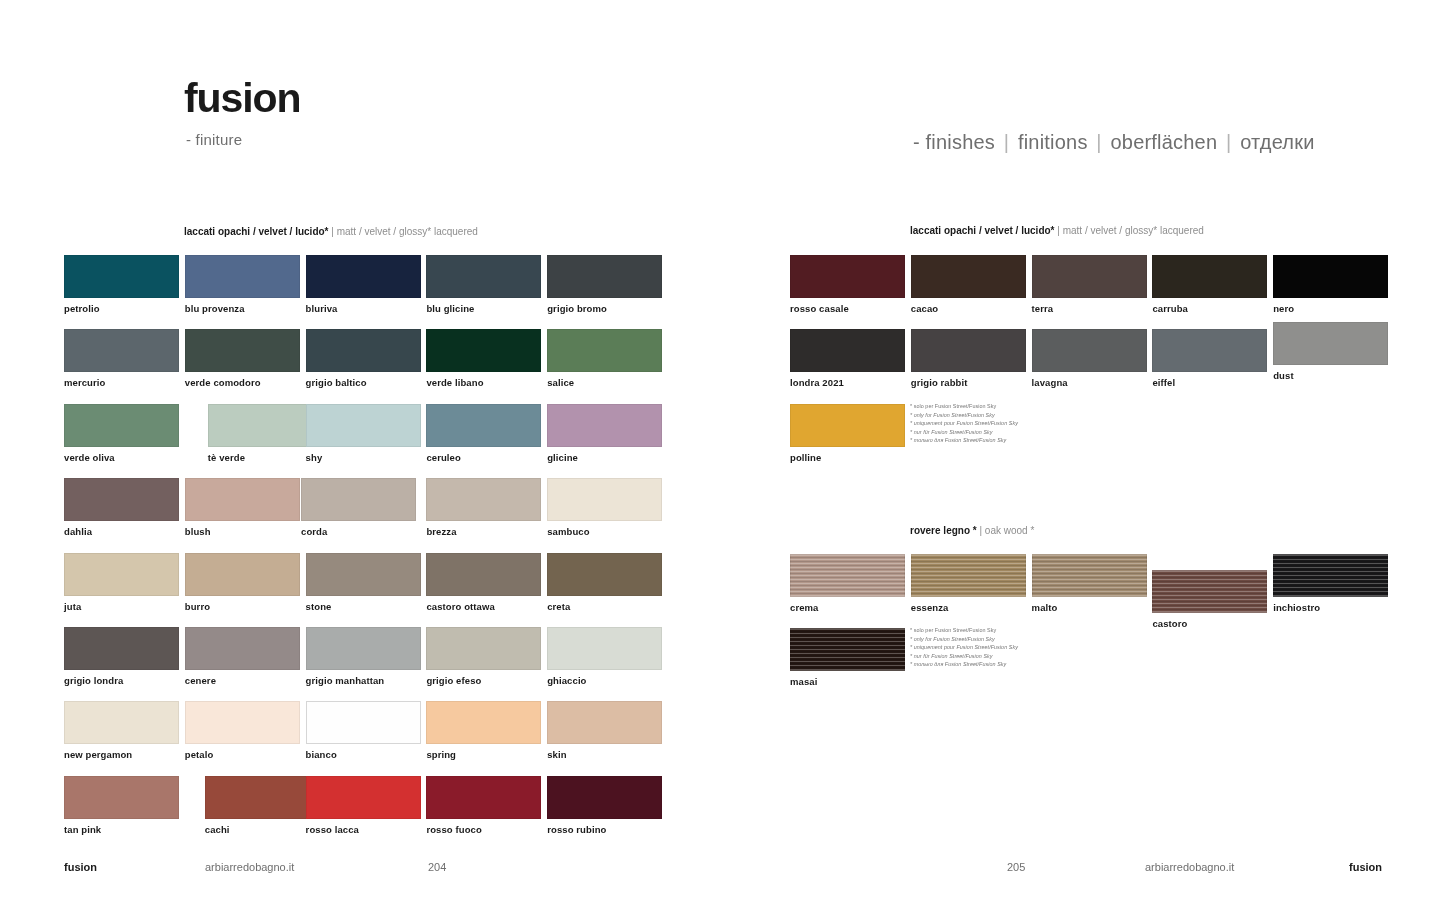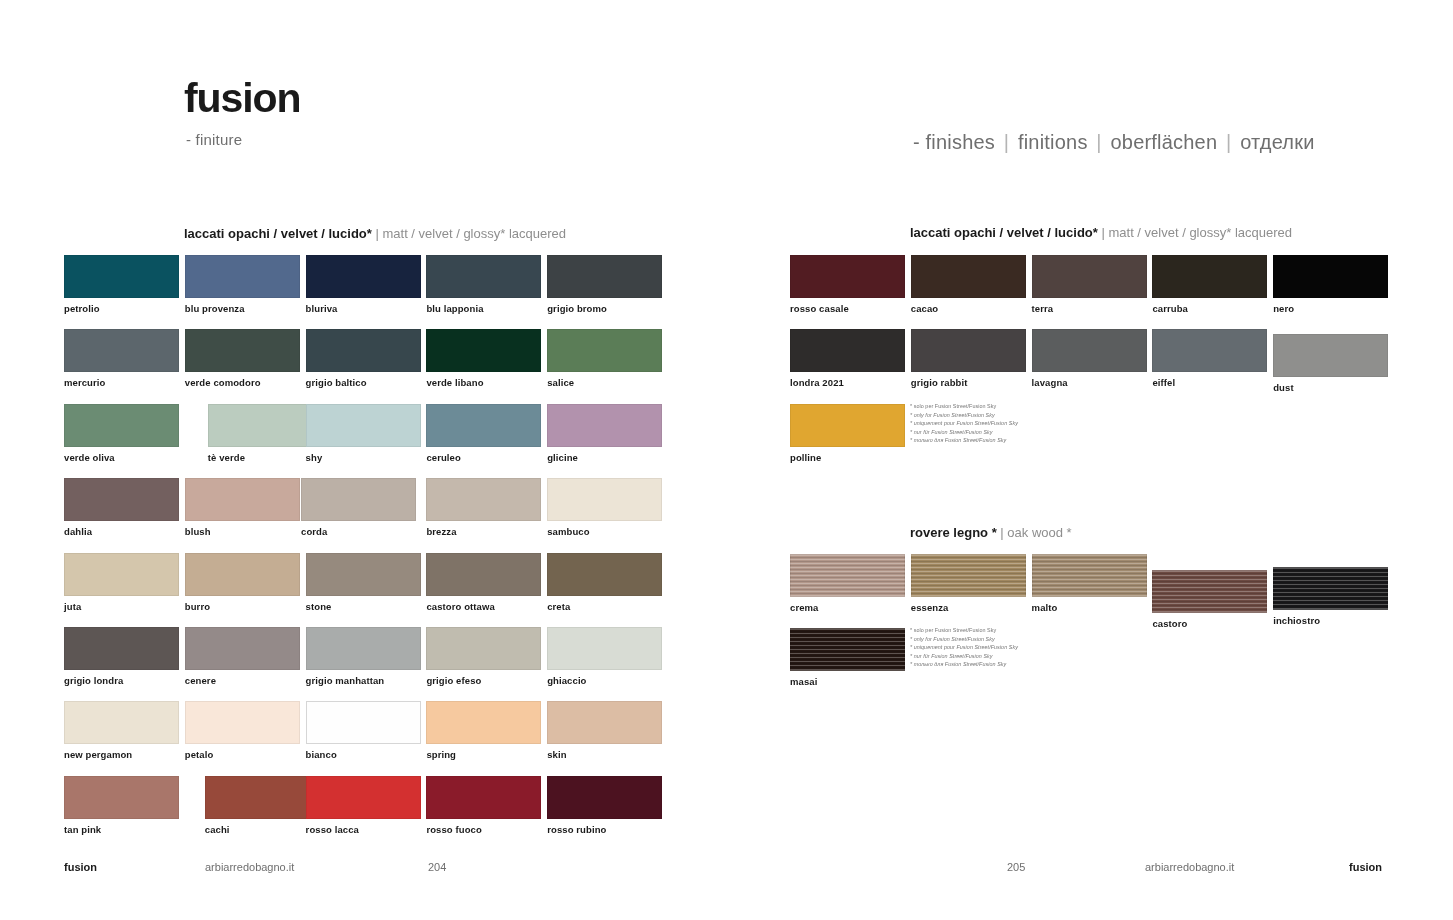--- a/index.html
+++ b/index.html
@@ -27,21 +27,21 @@
   }
   .lang-line {
     position: absolute; left: 186px; top: 131px;
     font-size: 20px; color: #6f6f6f; font-weight: 300; letter-spacing: .2px;
     white-space: nowrap;
   }
   .lang-line .sep { color: #b4b4b4; padding: 0 3px; }
 
   
   .section-head {
-    position: absolute; font-size: 13px; color: #8e8e8e; white-space: nowrap;
+    position: absolute; font-size: 10px; color: #8e8e8e; white-space: nowrap;
   }
   .section-head b { color: #1a1a1a; font-weight: bold; }
 
   
   .grid { position: absolute; }
   .cell { position: absolute; width: 115px; }
   .chip {
     width: 115px; height: 43px; display: block;
     border: 1px solid rgba(0,0,0,0.06);
   }
@@ -99,21 +99,21 @@
         <div class="cell" style="left: 120.8px; top: 0px;">
           <span class="chip" style="background-color: rgb(82, 105, 141);"></span>
           <div class="chip-label">blu provenza</div>
         </div>
         <div class="cell" style="left: 241.6px; top: 0px;">
           <span class="chip" style="background-color: rgb(23, 35, 62);"></span>
           <div class="chip-label">bluriva</div>
         </div>
         <div class="cell" style="left: 362.4px; top: 0px;">
           <span class="chip" style="background-color: rgb(56, 71, 80);"></span>
-          <div class="chip-label">blu lapponia</div>
+          <div class="chip-label">blu glicine</div>
         </div>
         <div class="cell" style="left: 483.2px; top: 0px;">
           <span class="chip" style="background-color: rgb(61, 66, 69);"></span>
           <div class="chip-label">grigio bromo</div>
         </div>
         <div class="cell" style="left: 0px; top: 74.4px;">
           <span class="chip" style="background-color: rgb(92, 102, 108);"></span>
           <div class="chip-label">mercurio</div>
         </div>
         <div class="cell" style="left: 120.8px; top: 74.4px;">
@@ -306,21 +306,21 @@
           <div class="chip-label">grigio rabbit</div>
         </div>
         <div class="cell" style="left: 241.6px; top: 74.4px;">
           <span class="chip" style="background-color: rgb(91, 93, 94);"></span>
           <div class="chip-label">lavagna</div>
         </div>
         <div class="cell" style="left: 362.4px; top: 74.4px;">
           <span class="chip" style="background-color: rgb(100, 107, 112);"></span>
           <div class="chip-label">eiffel</div>
         </div>
-        <div class="cell" style="left: 483.2px; top: 79px;">
+        <div class="cell" style="left: 483.2px; top: 67px;">
           <span class="chip" style="background-color: rgb(143, 143, 141);"></span>
           <div class="chip-label">dust</div>
         </div>
         <div class="cell" style="left: 0px; top: 148.8px;">
           <span class="chip" style="background-color: rgb(224, 166, 48);"></span>
           <div class="chip-label">polline</div>
         </div>
       </div>
 
     <div class="footnote" id="footnote-polline" style="left:183px; top:402px;">
@@ -346,21 +346,21 @@
           <div class="chip-label">essenza</div>
         </div>
         <div class="cell" style="left: 241.6px; top: 0px;">
           <span class="chip wood" style="background-color: rgb(160, 138, 111);"></span>
           <div class="chip-label">malto</div>
         </div>
         <div class="cell" style="left: 362.4px; top: 0px; margin-top: 16px;">
           <span class="chip wood" style="background-color: rgb(108, 74, 66);"></span>
           <div class="chip-label">castoro</div>
         </div>
-        <div class="cell" style="left: 483.2px; top: 13px;">
+        <div class="cell" style="left: 483.2px; top: 0px;">
           <span class="chip wood" style="background-color: rgb(25, 24, 26);"></span>
           <div class="chip-label">inchiostro</div>
         </div>
         <div class="cell" style="left: 0px; top: 74.4px;">
           <span class="chip wood" style="background-color: rgb(36, 23, 18);"></span>
           <div class="chip-label">masai</div>
         </div>
       </div>
 
     <div class="footnote" id="footnote-masai" style="left:183px; top:626px;">

